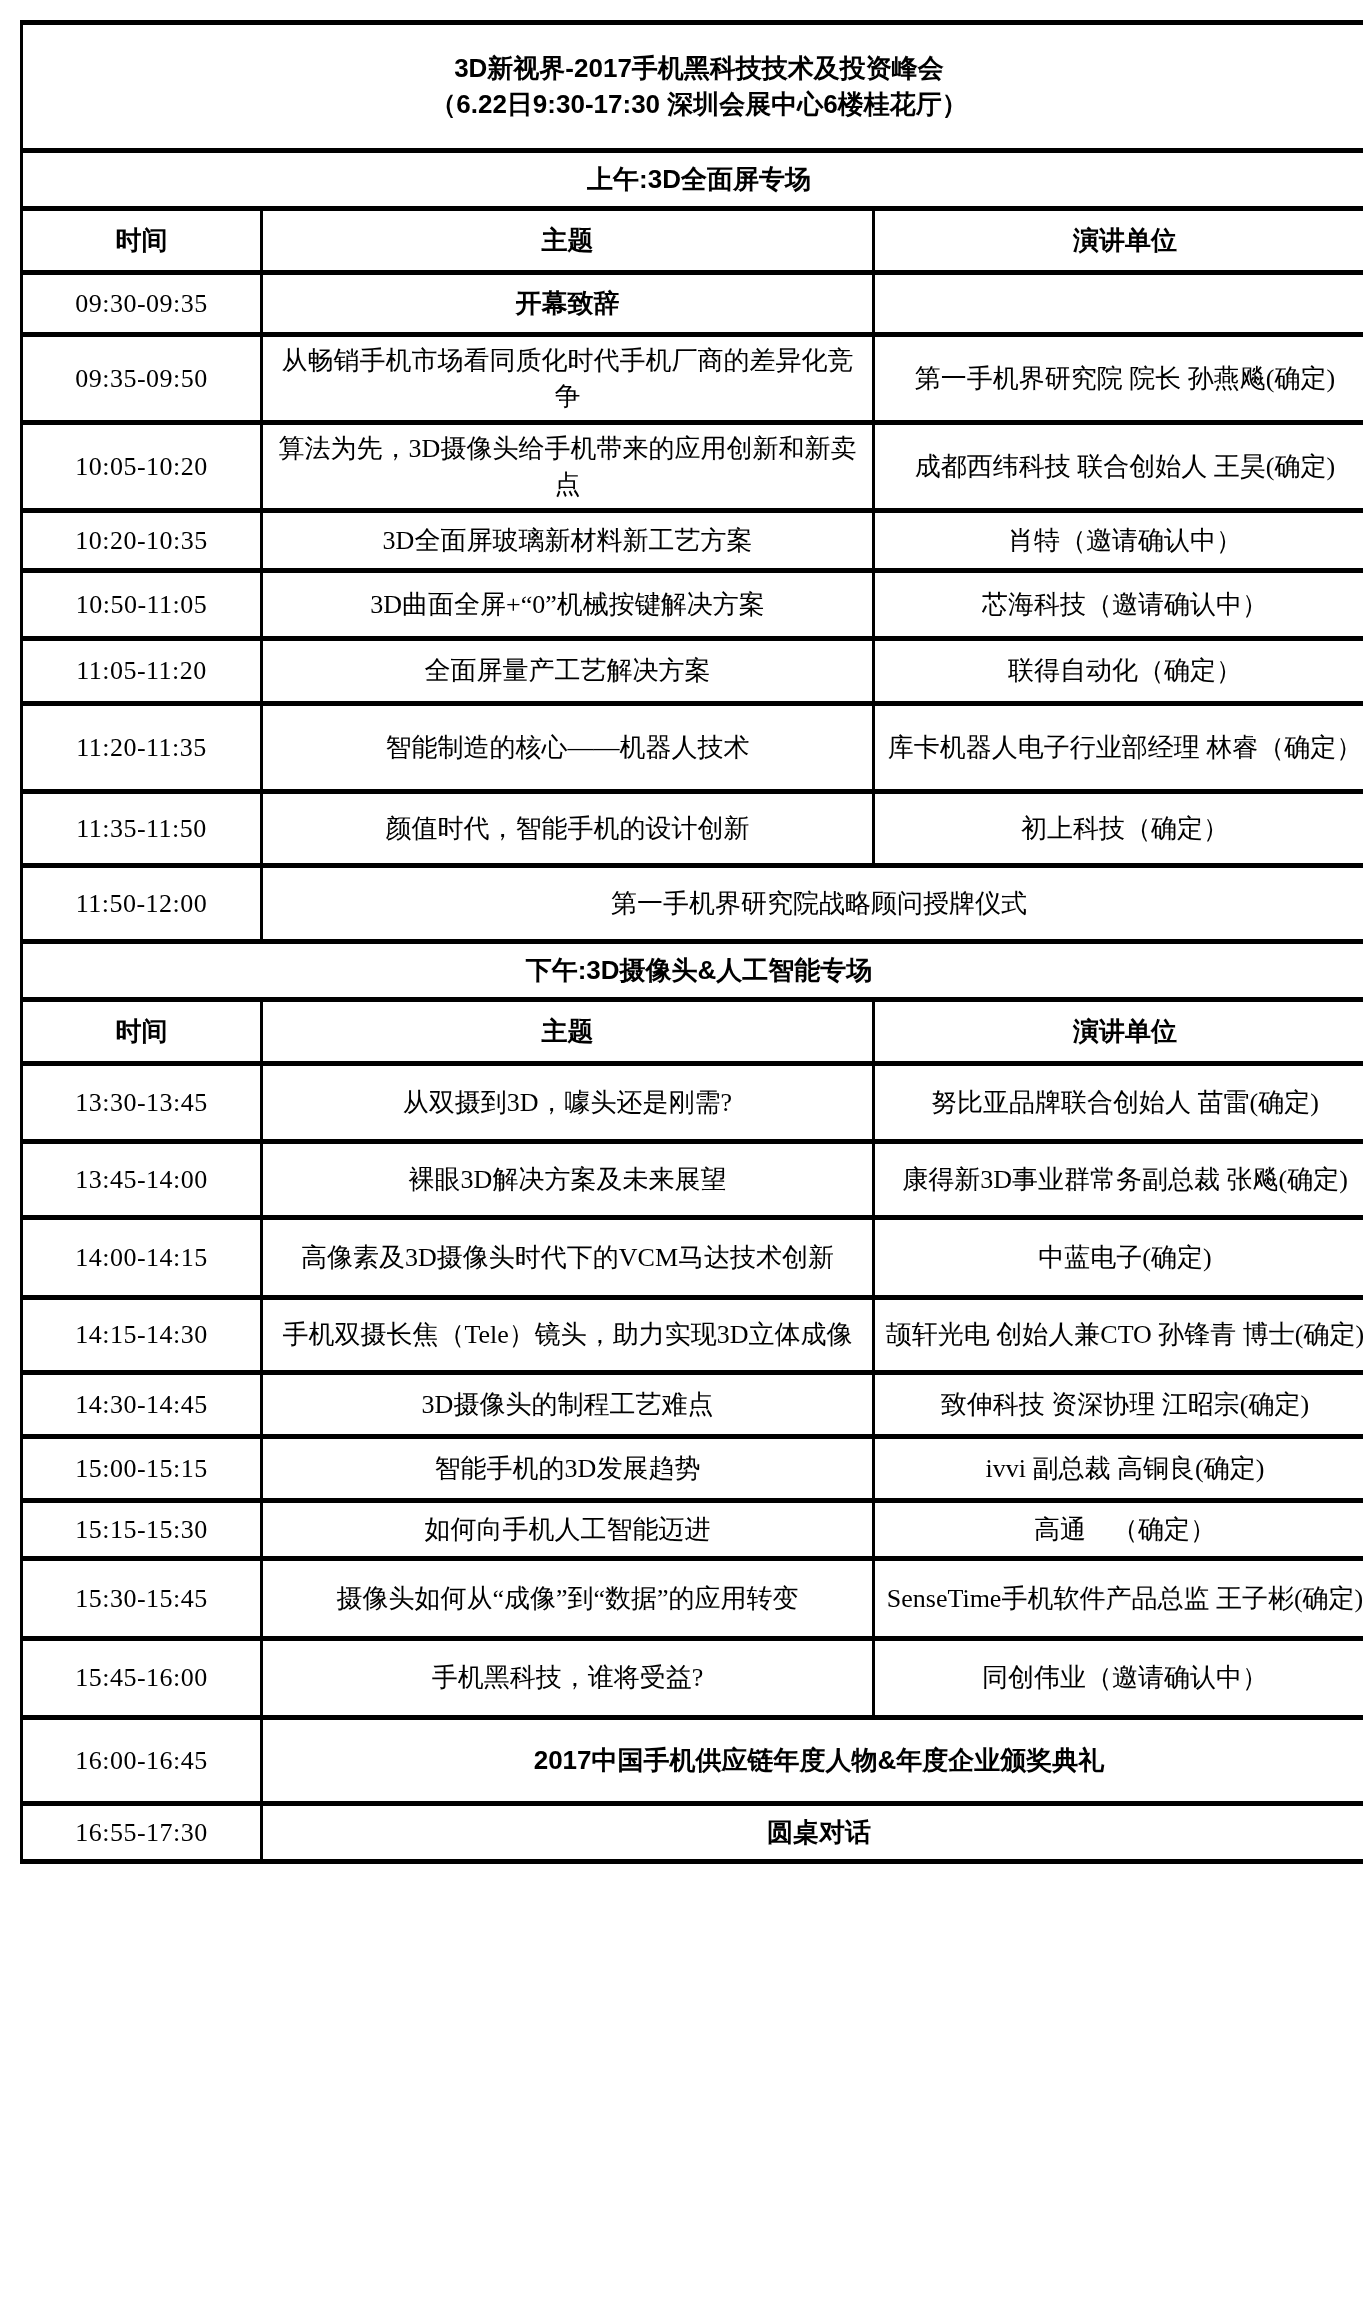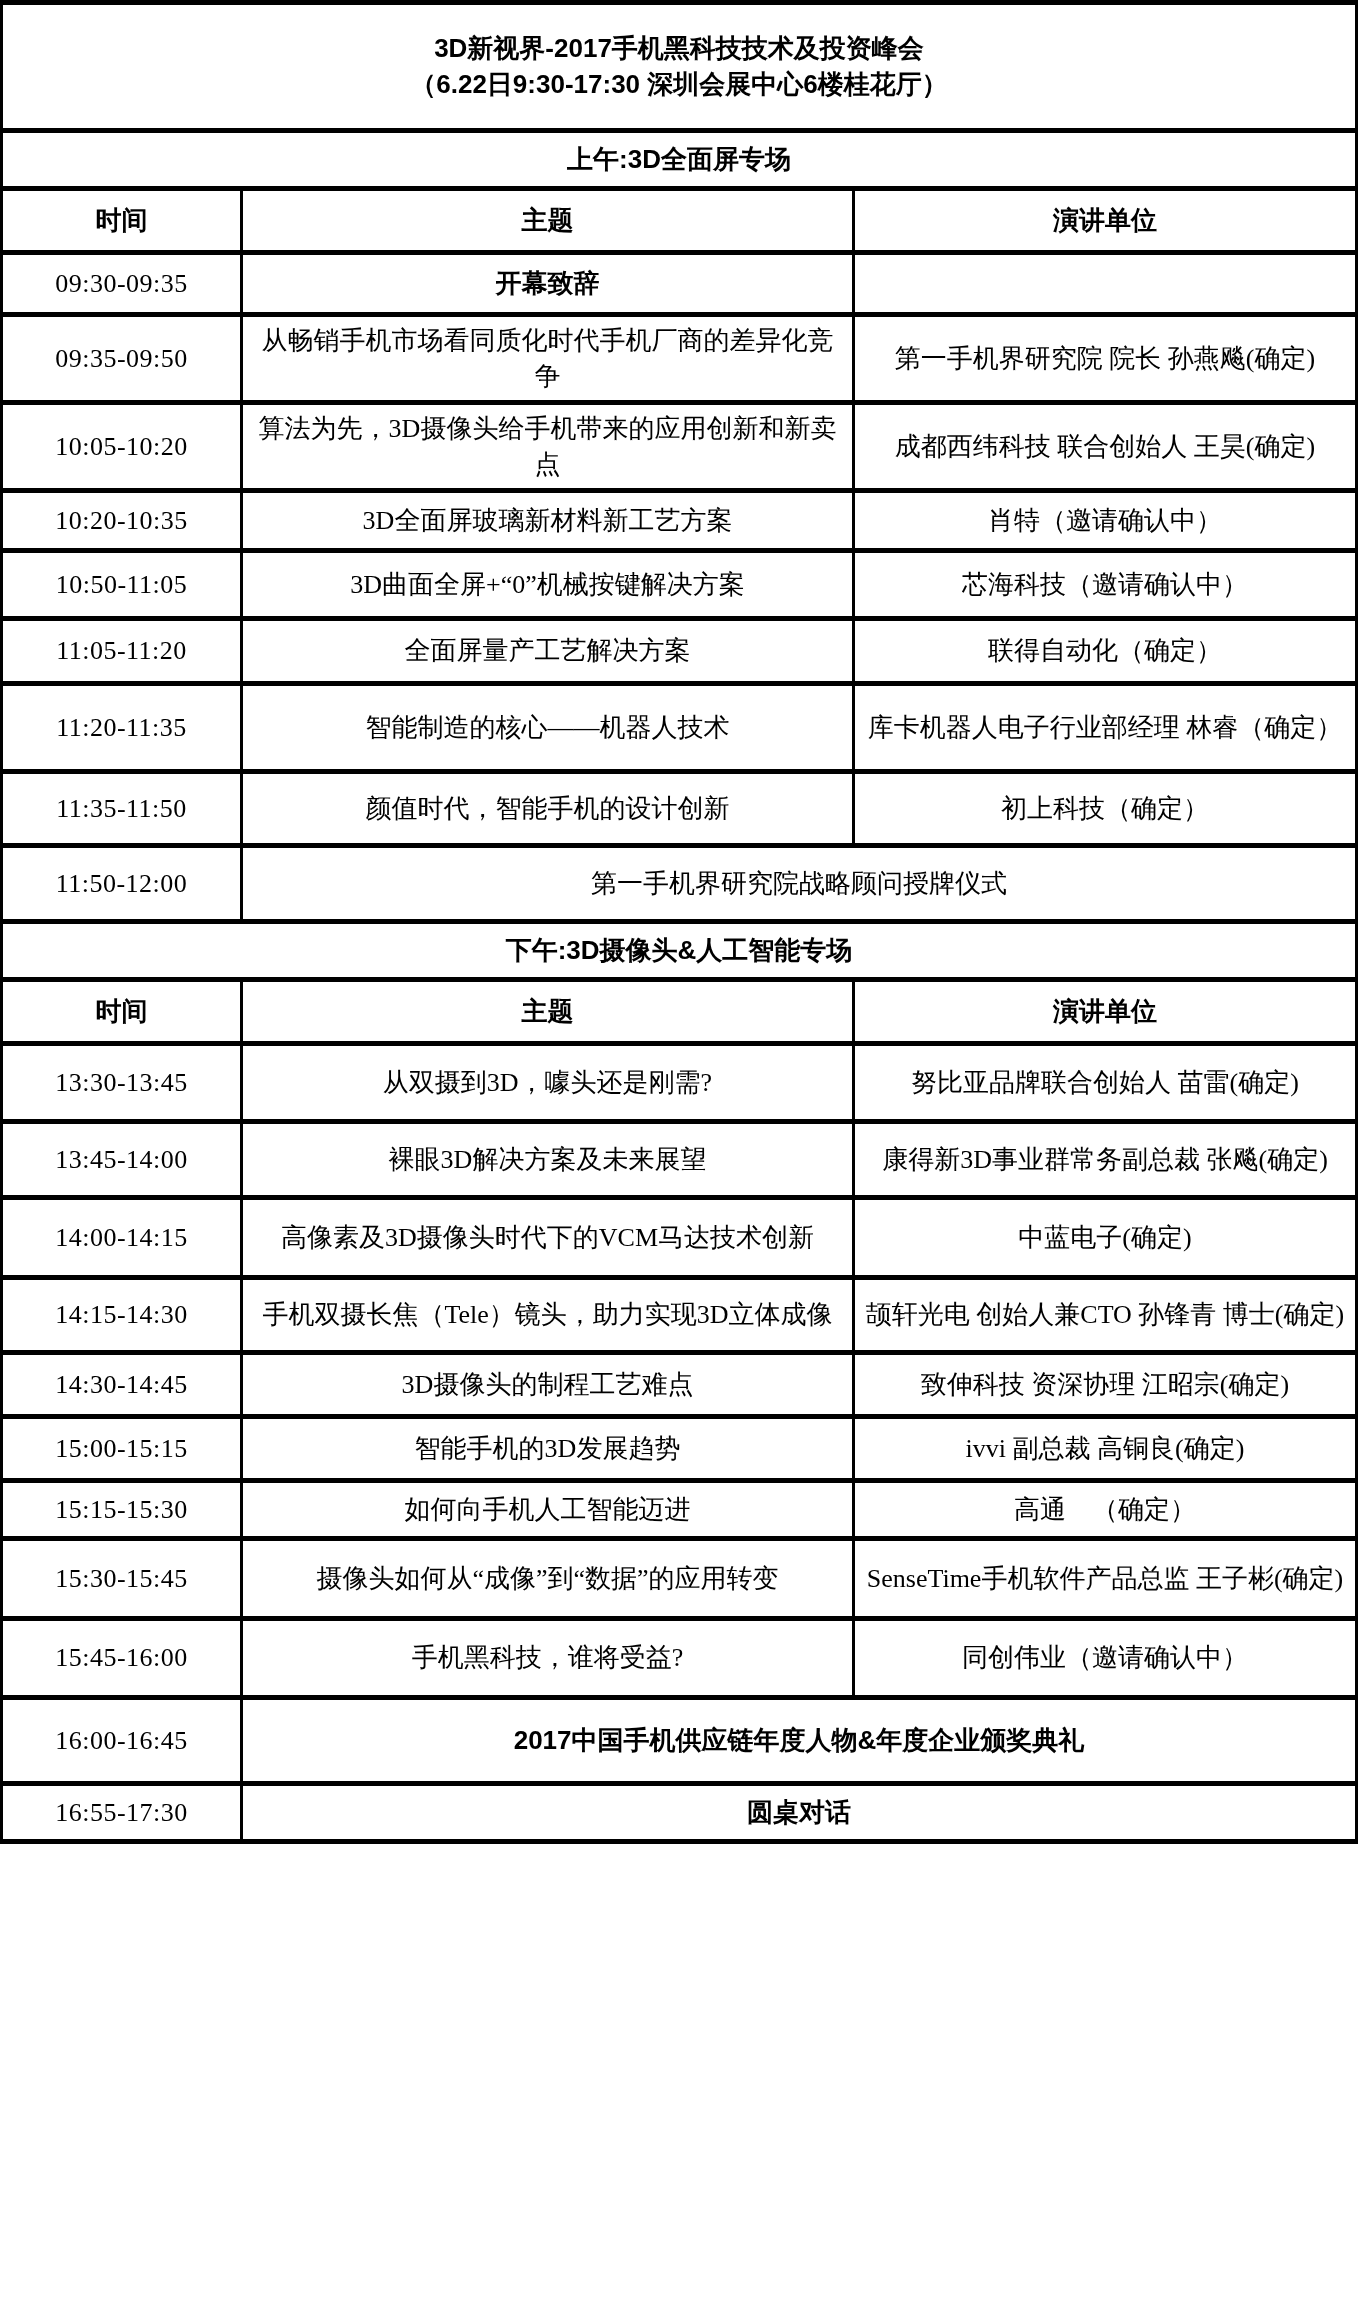--- a/index.html
+++ b/index.html
@@ -6,21 +6,21 @@
   html, body {
     margin: 0;
     padding: 0;
     background: #ffffff;
     color: #000000;
     font-family: "Liberation Serif", "DejaVu Serif", serif;
   }
   .page {
     width: 1363px;
     background: #ffffff;
-    padding: 0;
+    padding: 20px;
   }
   table.schedule {
     width: 1355px;
     border-collapse: collapse;
     table-layout: fixed;
   }
   table.schedule td {
     border-left: 3px solid #000;
     border-right: 3px solid #000;
     border-top: 5px solid #000;

